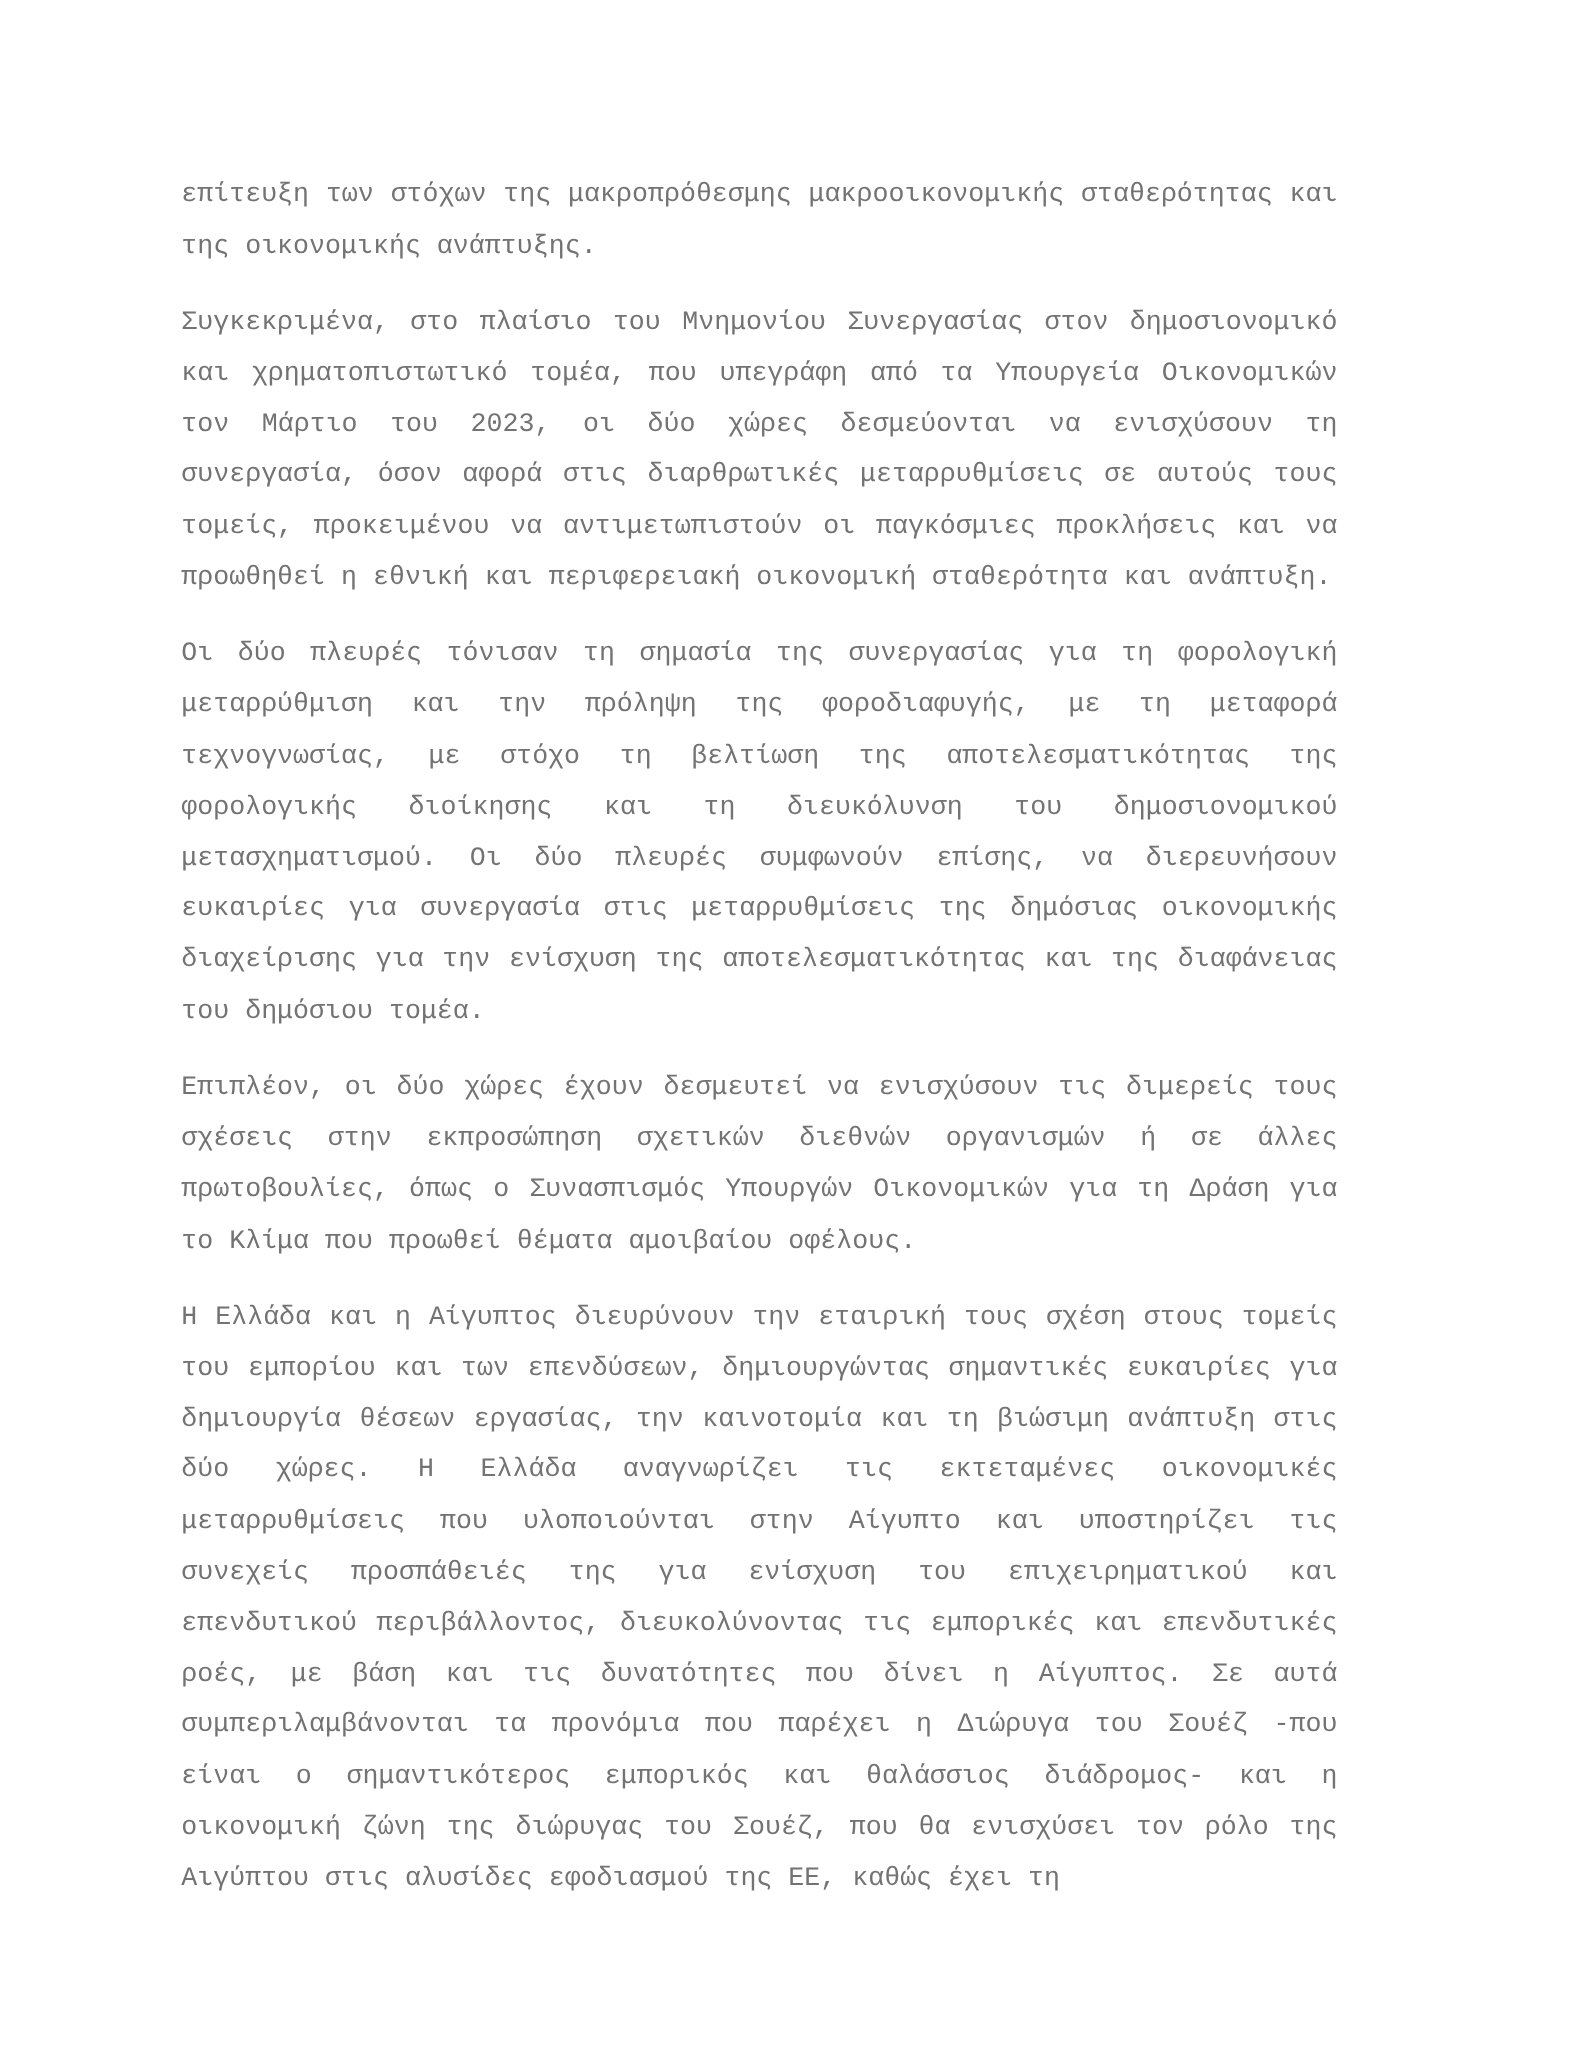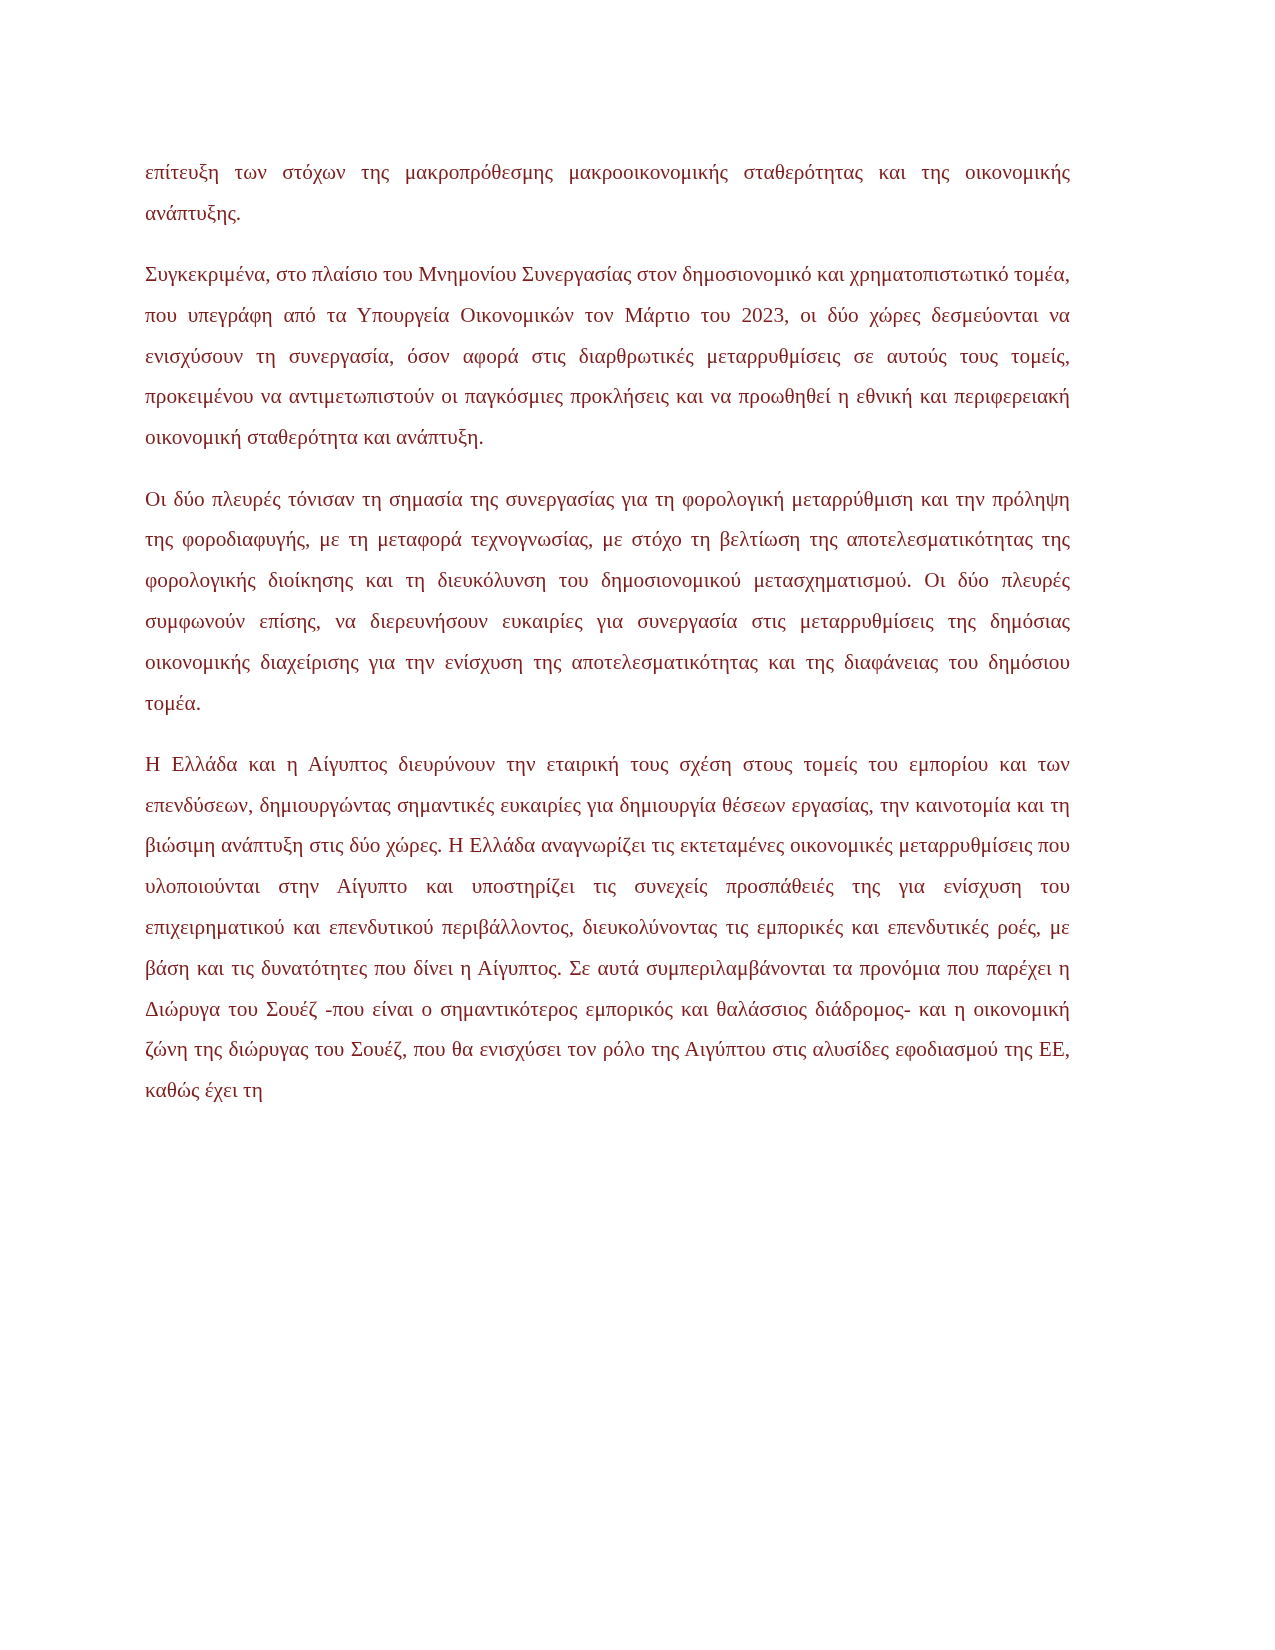--- a/index.html
+++ b/index.html
@@ -9,33 +9,34 @@
     }
     body {
       width: 1275px;
       height: 1650px;
       position: relative;
       overflow: hidden;
     }
     .page {
       position: absolute;
       left: 145px;
-      top: 152px;
+      top: 136px;
       width: 925px;
-      font-family: Liberation Serif, serif;
+      font-family: Liberation Mono, monospace;
       font-size: 21.3px;
       line-height: 40.8px;
-      color: #7f1d1d;
+      color: #737373;
     }
     .page p {
       margin: 0 0 20.5px 0;
       text-align: justify;
     }
   </style>
 </head>
 <body>
 
 <div class="page">
   <p>επίτευξη των στόχων της μακροπρόθεσμης μακροοικονομικής σταθερότητας και της οικονομικής ανάπτυξης.</p>
   <p>Συγκεκριμένα, στο πλαίσιο του Μνημονίου Συνεργασίας στον δημοσιονομικό και χρηματοπιστωτικό τομέα, που υπεγράφη από τα Υπουργεία Οικονομικών τον Μάρτιο του 2023, οι δύο χώρες δεσμεύονται να ενισχύσουν τη συνεργασία, όσον αφορά στις διαρθρωτικές μεταρρυθμίσεις σε αυτούς τους τομείς, προκειμένου να αντιμετωπιστούν οι παγκόσμιες προκλήσεις και να προωθηθεί η εθνική και περιφερειακή οικονομική σταθερότητα και ανάπτυξη.</p>
   <p>Οι δύο πλευρές τόνισαν τη σημασία της συνεργασίας για τη φορολογική μεταρρύθμιση και την πρόληψη της φοροδιαφυγής, με τη μεταφορά τεχνογνωσίας, με στόχο τη βελτίωση της αποτελεσματικότητας της φορολογικής διοίκησης και τη διευκόλυνση του δημοσιονομικού μετασχηματισμού. Οι δύο πλευρές συμφωνούν επίσης, να διερευνήσουν ευκαιρίες για συνεργασία στις μεταρρυθμίσεις της δημόσιας οικονομικής διαχείρισης για την ενίσχυση της αποτελεσματικότητας και της διαφάνειας του δημόσιου τομέα.</p>
+  <p>Επιπλέον, οι δύο χώρες έχουν δεσμευτεί να ενισχύσουν τις διμερείς τους σχέσεις στην εκπροσώπηση σχετικών διεθνών οργανισμών ή σε άλλες πρωτοβουλίες, όπως ο Συνασπισμός Υπουργών Οικονομικών για τη Δράση για το Κλίμα που προωθεί θέματα αμοιβαίου οφέλους.</p>
   <p>Η Ελλάδα και η Αίγυπτος διευρύνουν την εταιρική τους σχέση στους τομείς του εμπορίου και των επενδύσεων, δημιουργώντας σημαντικές ευκαιρίες για δημιουργία θέσεων εργασίας, την καινοτομία και τη βιώσιμη ανάπτυξη στις δύο χώρες. Η Ελλάδα αναγνωρίζει τις εκτεταμένες οικονομικές μεταρρυθμίσεις που υλοποιούνται στην Αίγυπτο και υποστηρίζει τις συνεχείς προσπάθειές της για ενίσχυση του επιχειρηματικού και επενδυτικού περιβάλλοντος, διευκολύνοντας τις εμπορικές και επενδυτικές ροές, με βάση και τις δυνατότητες που δίνει η Αίγυπτος. Σε αυτά συμπεριλαμβάνονται τα προνόμια που παρέχει η Διώρυγα του Σουέζ -που είναι ο σημαντικότερος εμπορικός και θαλάσσιος διάδρομος- και η οικονομική ζώνη της διώρυγας του Σουέζ, που θα ενισχύσει τον ρόλο της Αιγύπτου στις αλυσίδες εφοδιασμού της ΕΕ, καθώς έχει τη</p>
 </div>
 
 </body></html>

